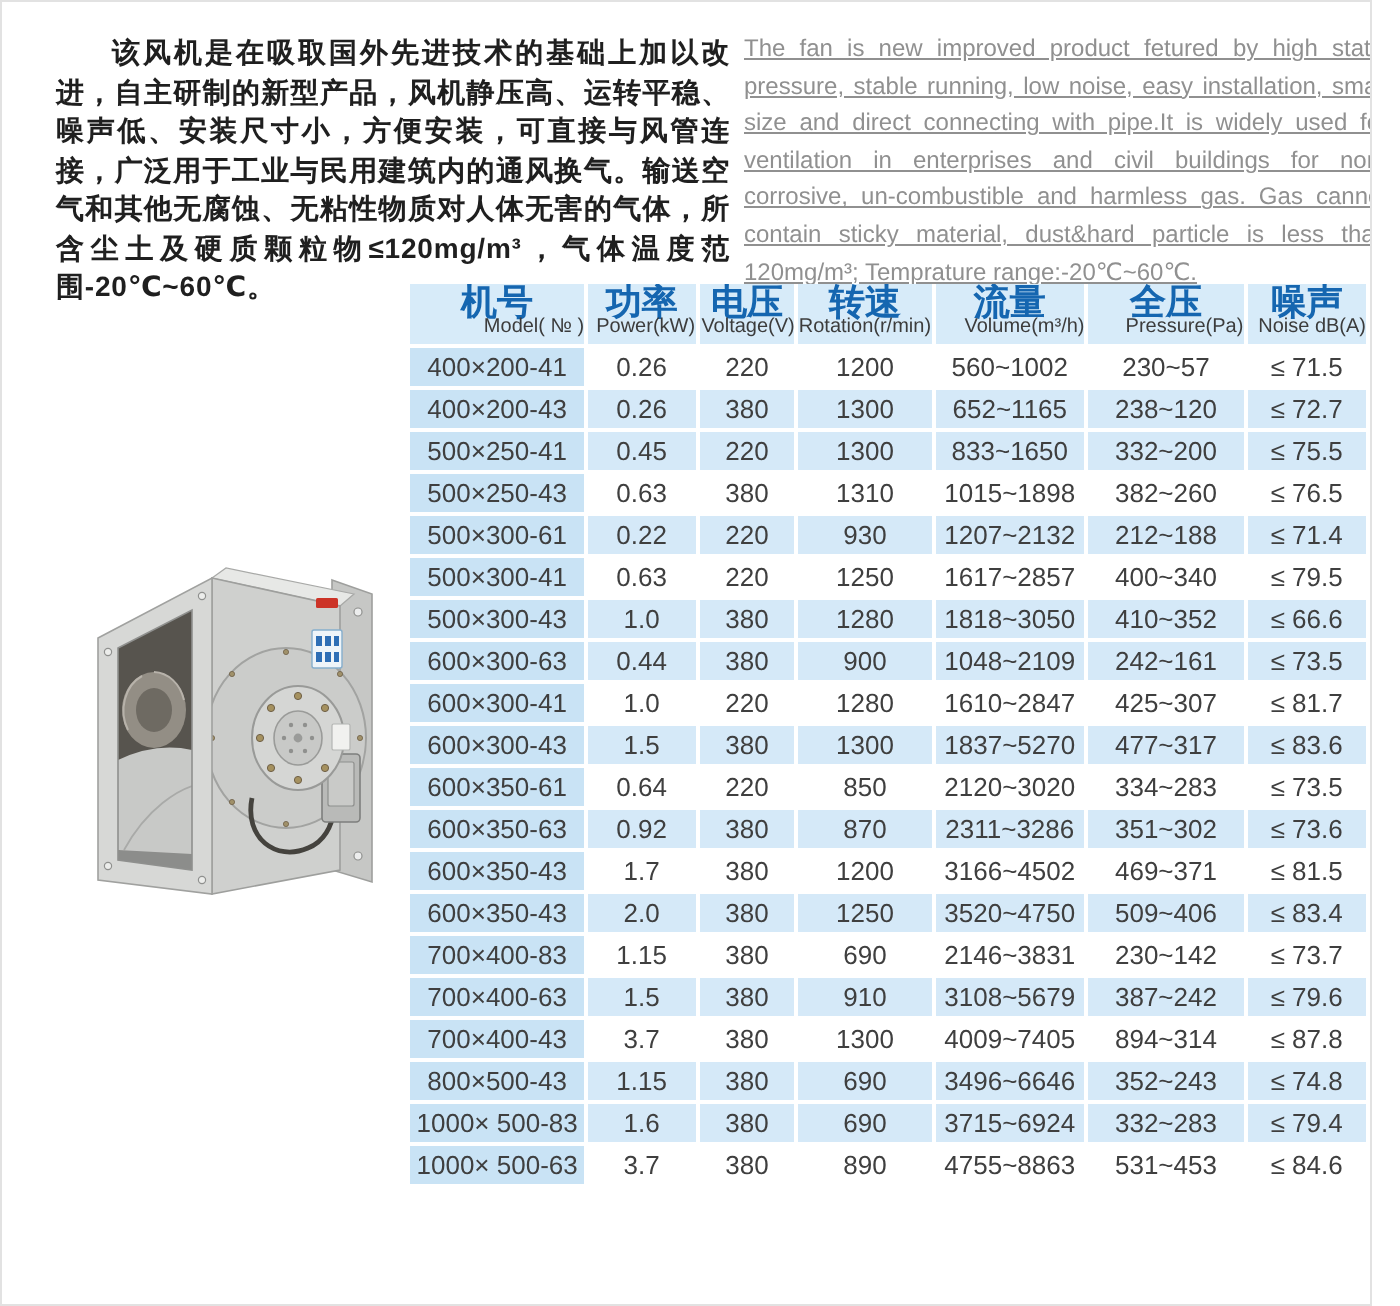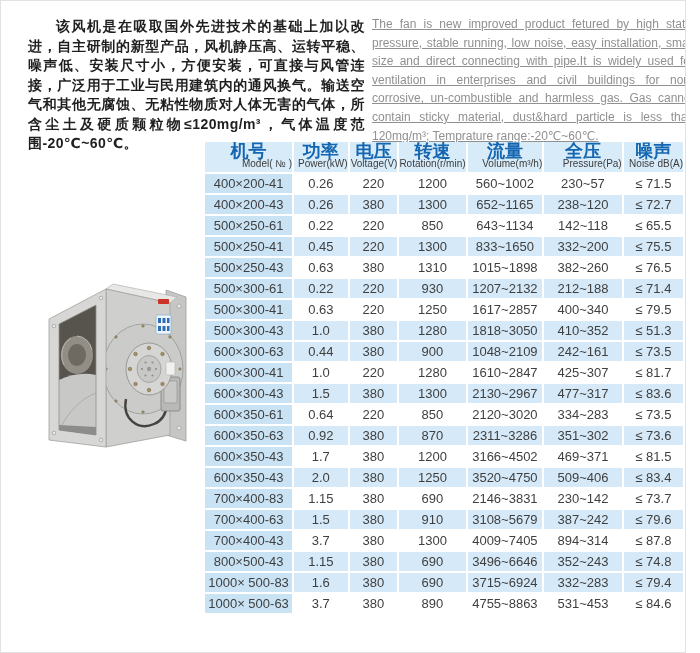--- a/index.html
+++ b/index.html
@@ -221,29 +221,20 @@
         </tr>
         <tr class="alt">
           <td class="model">400×200-43</td>
           <td>0.26</td>
           <td>380</td>
           <td>1300</td>
           <td>652~1165</td>
           <td>238~120</td>
           <td>≤ 72.7</td>
         </tr>
-        <tr>
-          <td class="model">500×250-61</td>
-          <td>0.22</td>
-          <td>220</td>
-          <td>850</td>
-          <td>643~1134</td>
-          <td>142~118</td>
-          <td>≤ 65.5</td>
-        </tr>
         <tr class="alt">
           <td class="model">500×250-41</td>
           <td>0.45</td>
           <td>220</td>
           <td>1300</td>
           <td>833~1650</td>
           <td>332~200</td>
           <td>≤ 75.5</td>
         </tr>
         <tr>
@@ -273,21 +264,21 @@
           <td>400~340</td>
           <td>≤ 79.5</td>
         </tr>
         <tr class="alt">
           <td class="model">500×300-43</td>
           <td>1.0</td>
           <td>380</td>
           <td>1280</td>
           <td>1818~3050</td>
           <td>410~352</td>
-          <td>≤ 51.3</td>
+          <td>≤ 66.6</td>
         </tr>
         <tr class="alt">
           <td class="model">600×300-63</td>
           <td>0.44</td>
           <td>380</td>
           <td>900</td>
           <td>1048~2109</td>
           <td>242~161</td>
           <td>≤ 73.5</td>
         </tr>
@@ -298,21 +289,21 @@
           <td>1280</td>
           <td>1610~2847</td>
           <td>425~307</td>
           <td>≤ 81.7</td>
         </tr>
         <tr class="alt">
           <td class="model">600×300-43</td>
           <td>1.5</td>
           <td>380</td>
           <td>1300</td>
-          <td>2130~2967</td>
+          <td>1837~5270</td>
           <td>477~317</td>
           <td>≤ 83.6</td>
         </tr>
         <tr>
           <td class="model">600×350-61</td>
           <td>0.64</td>
           <td>220</td>
           <td>850</td>
           <td>2120~3020</td>
           <td>334~283</td>

